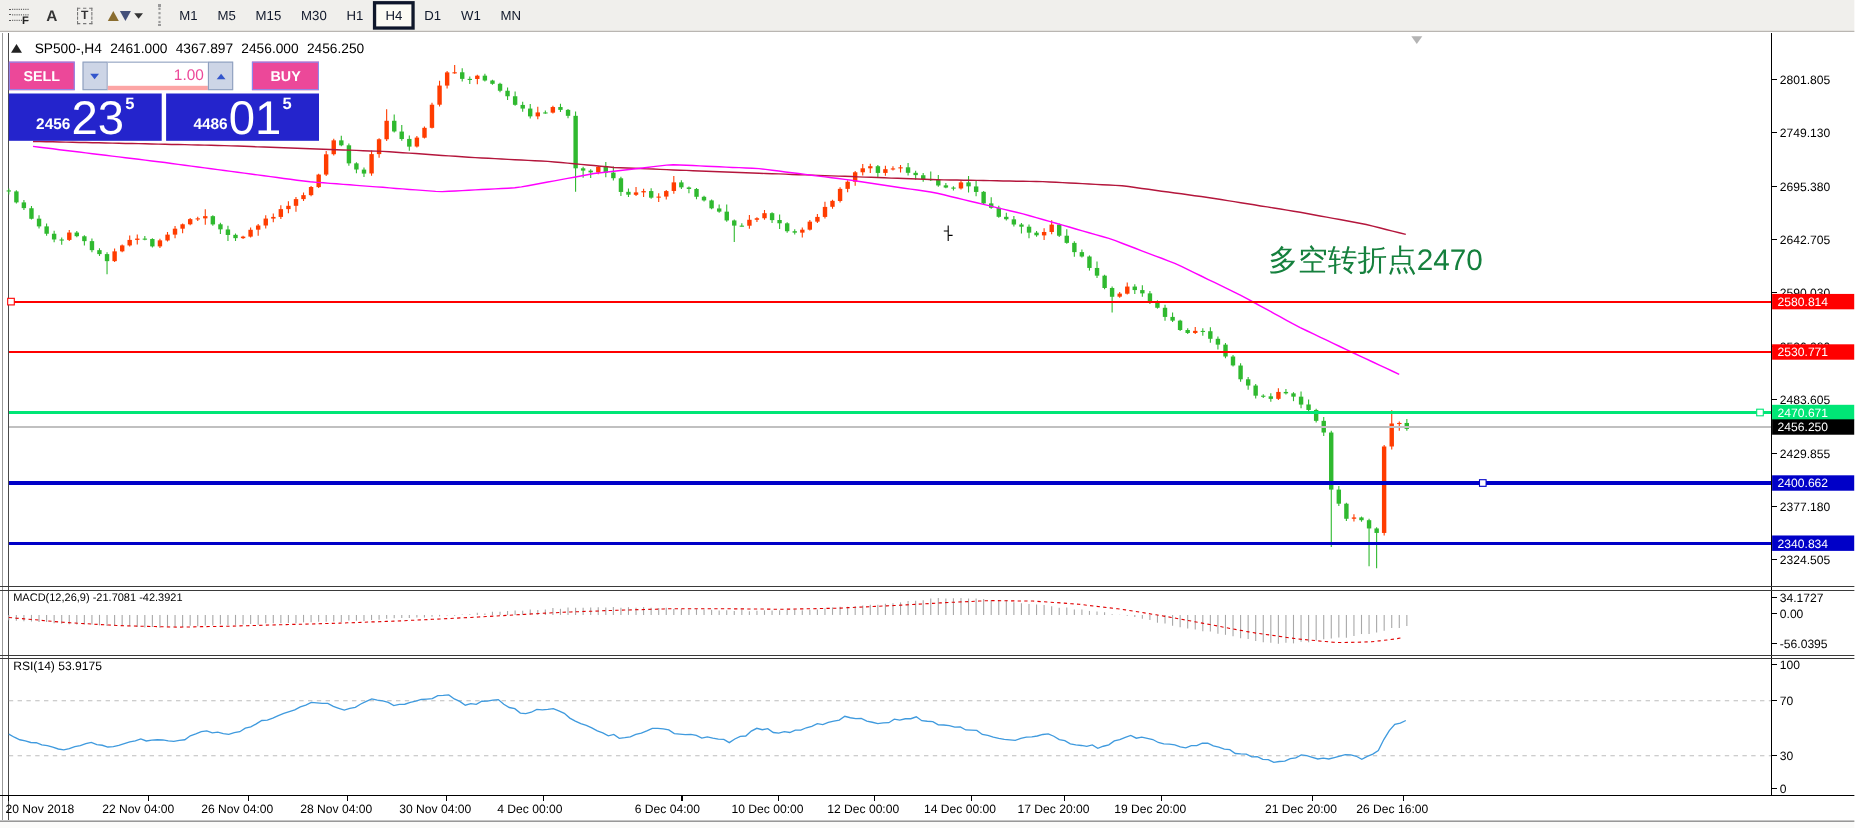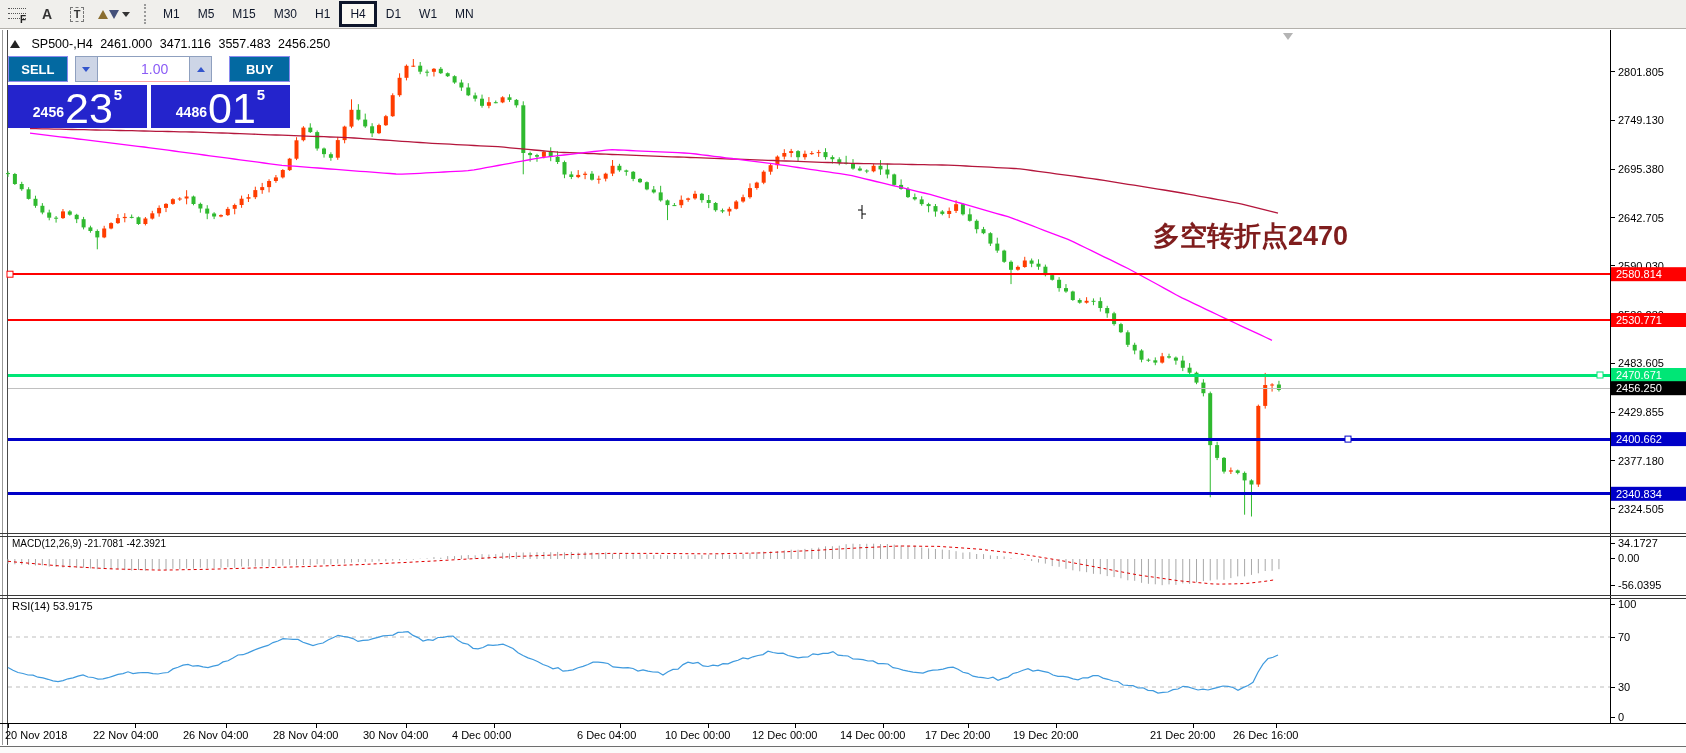--- a/index.html
+++ b/index.html
@@ -22,40 +22,40 @@
   .tf-btn{padding:3px 8px;font-size:12px;color:#0f172a;cursor:pointer;border:1px solid transparent}
   .tf-btn.active{background:#fcfbf4;border:3px solid #0f172a}
   #chart-svg{position:absolute;left:0;top:30px}
   #chart-svg text{font-family:"Liberation Sans",sans-serif}
   #quote{position:absolute;left:10px;top:37px;font-size:12.5px;color:#000;white-space:nowrap}
   #quote .tri{display:inline-block;width:0;height:0;border-left:5px solid transparent;border-right:5px solid transparent;
               border-bottom:8px solid #222;margin-right:8px}
   #quote span{margin-right:4px}
   #trade{position:absolute;left:8px;top:56px;width:282px}
   .trow{display:flex;height:26px}
-  .obtn{background:#0369a1;border:1px solid #8a8aee;color:#fff;font-size:13px;font-weight:bold;
+  .obtn{background:#ec4899;border:1px solid #8a8aee;color:#fff;font-size:13px;font-weight:bold;
         display:flex;align-items:center;justify-content:center;box-sizing:border-box;cursor:pointer}
   .sellbtn{width:62px;margin-right:7px}.buybtn{width:63px;margin-left:17px}
   .spin{display:flex;width:143px}
   .spinbtn{width:23px;background:#cdd5e6;border:1px solid #8fa0bf;display:flex;align-items:center;justify-content:center;
            box-sizing:border-box;cursor:pointer}
   .sb-dn{width:0;height:0;border-left:4px solid transparent;border-right:4px solid transparent;border-top:5px solid #3355cc}
   .sb-up{width:0;height:0;border-left:4px solid transparent;border-right:4px solid transparent;border-bottom:5px solid #3355cc}
-  .vol{flex:1;background:#fff;border-top:1px solid #8fa0bf;border-bottom:1px solid #fca5a5;
-       display:flex;align-items:center;justify-content:flex-end;font-size:14px;padding-right:21px;color:#8b5cf6}
+  .vol{flex:1;background:#fff;border-top:1px solid #8fa0bf;border-bottom:4px solid #fca5a5;
+       display:flex;align-items:center;justify-content:flex-end;font-size:14px;padding-right:4px;color:#ec4899}
   .panels{display:flex;margin-top:3px}
   .pp{width:139px;height:43px;background:#2424cc;color:#fff;display:flex;align-items:flex-end;
       justify-content:center;box-sizing:border-box;padding-bottom:3px}
   .pp.sell{margin-right:4px}
   .pp .sm{font-size:14px;font-weight:bold;margin-bottom:5px}
   .pp .big{font-size:43px;font-weight:normal;line-height:34px;margin:0 1px}
   .pp .sup{font-size:15px;font-weight:bold;margin-bottom:22px}
   #macd-label{position:absolute;left:12px;top:538px;font-size:10px;color:#000}
   #rsi-label{position:absolute;left:12px;top:600px;font-size:11px;color:#000}
-  #annotation{position:absolute;left:1153px;top:218px;font-size:27px;font-weight:bold;color:#7f1d1d;white-space:nowrap}
+  #annotation{position:absolute;left:1153px;top:218px;font-size:27px;font-weight:normal;color:#15803d;white-space:nowrap}
   #bottom-strip{position:absolute;left:0;top:746px;width:1686px;height:7px;background:#fbfbfa;border-top:1px solid #6e6e6e}
 </style>
 </head>
 <body>
 
 <div class="toolbar">
   <div class="tool-btn">
     <span class="fib-ic">
       <i style="top:2px"></i>
         <i style="top:7px"></i>
@@ -759,22 +759,22 @@
     <polygon points="1283,33 1293,33 1288,40" fill="#b4b4b4"></polygon>
     <line x1="862" y1="205" x2="862" y2="219" stroke="#000"></line>
     <line x1="858" y1="210" x2="862" y2="210" stroke="#000"></line>
     <line x1="862" y1="214" x2="866" y2="214" stroke="#000"></line>
   </svg>
 
 <div id="quote">
   <span class="tri"></span>
   <span>SP500-,H4</span>
   <span>2461.000</span>
-  <span>3471.116</span>
-  <span>3557.483</span>
+  <span>4367.897</span>
+  <span>2456.000</span>
   <span>2456.250</span>
 </div>
 
 <div id="trade">
   <div class="trow">
     <div class="obtn sellbtn">SELL</div>
     <div class="spin">
       <div class="spinbtn">
           <span class="sb-dn"></span>
         </div>

